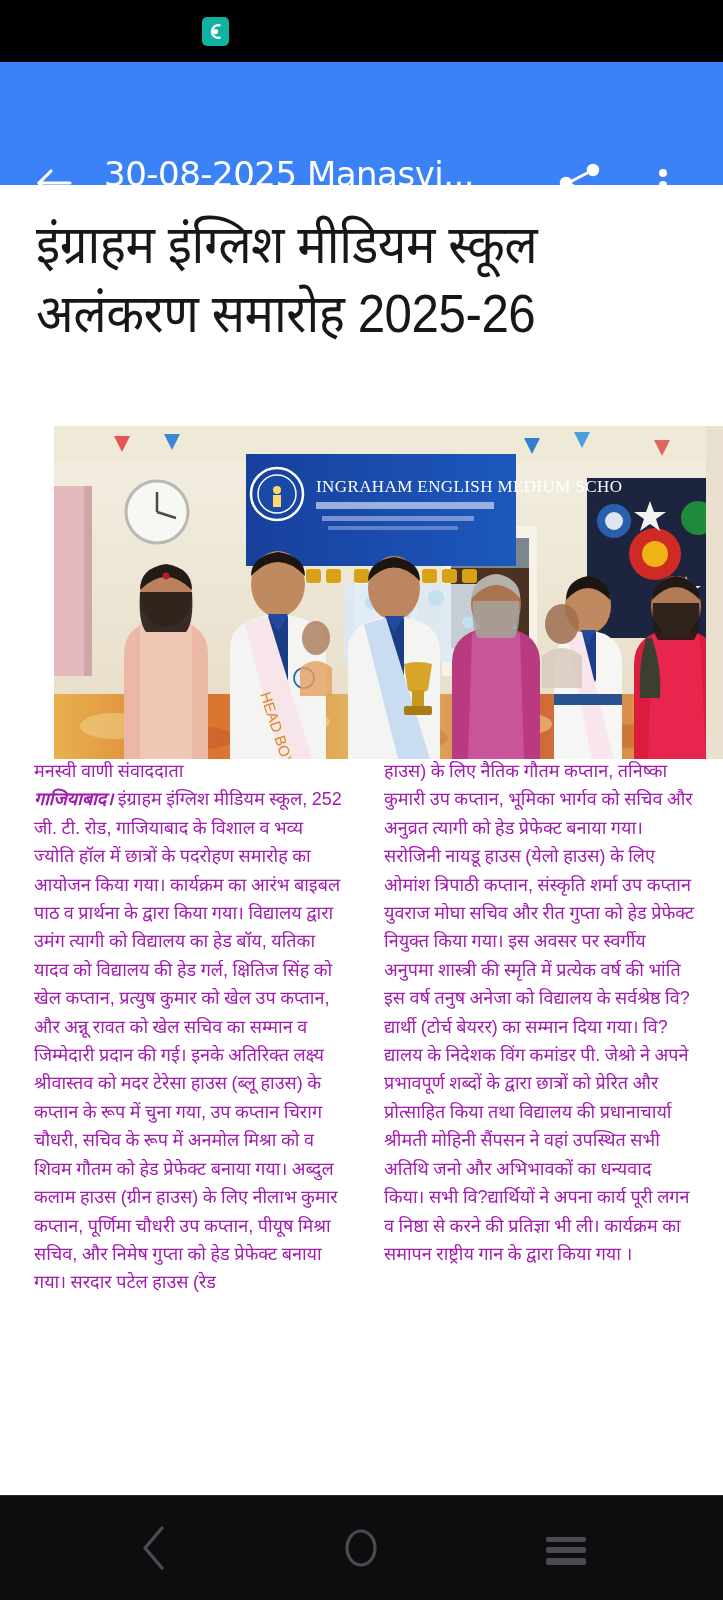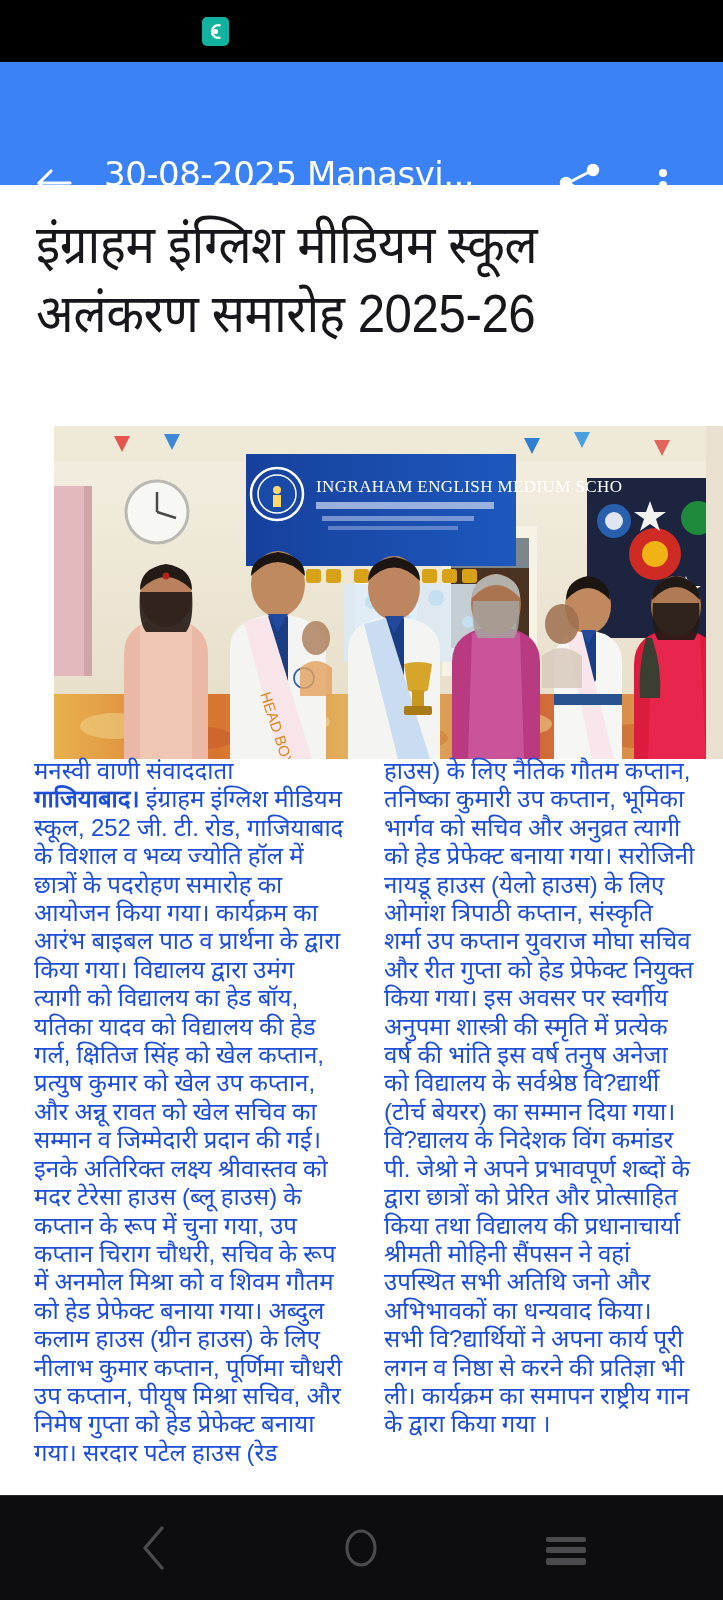--- a/index.html
+++ b/index.html
@@ -125,30 +125,30 @@
   .body-cols {
     position: absolute;
     left: 34px; top: 572px;
     width: 660px;
     height: 710px;
   }
   .col {
     position: absolute;
     top: 0;
     width: 312px;
-    color: #1d4ed8;
+    color: #a21caf;
     font-family: "Liberation Sans", sans-serif;
-    font-size: 24px;
+    font-size: 18px;
     line-height: 28.4px;
     text-align: left;
     word-spacing: -0.5px;
   }
   .col-left  { left: 0px; }
   .col-right { left: 350px; }
-  .dateline { font-weight: bold; }
+  .dateline { font-weight: bold; font-style: italic; }
 
   
   .nav-bar {
     position: absolute;
     left: 0; top: 1495px;
     width: 723px;
     height: 105px;
     background: #0d0d0f;
     border-top: 1px solid #2a2a2c;
   }

